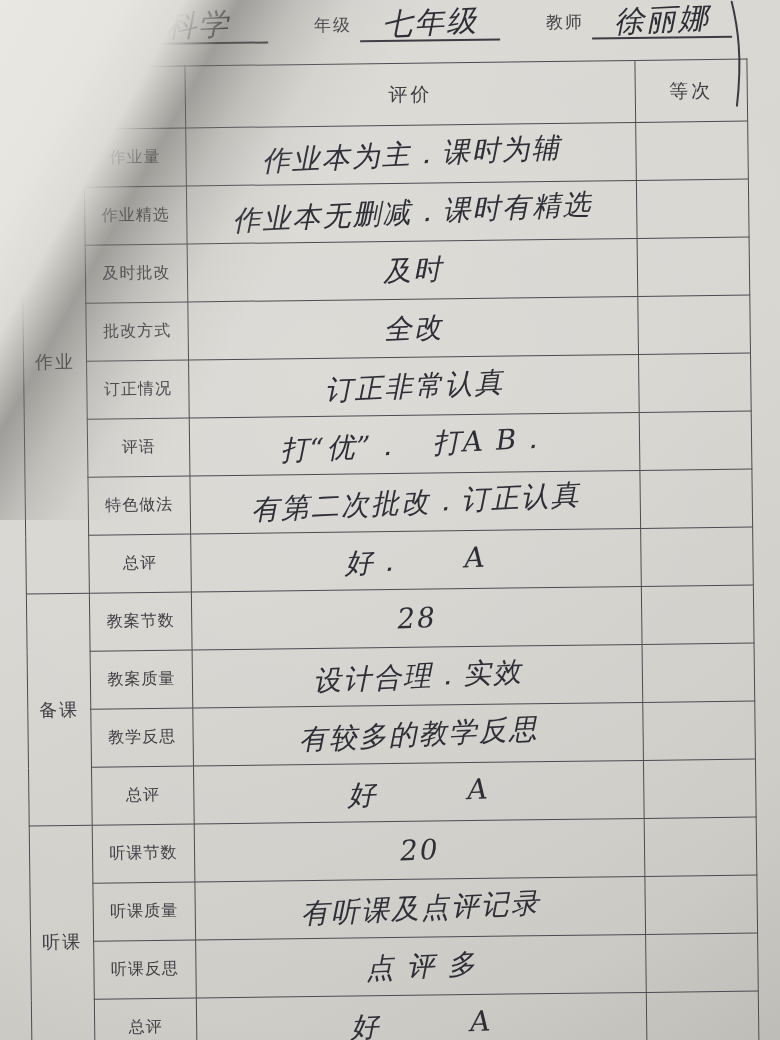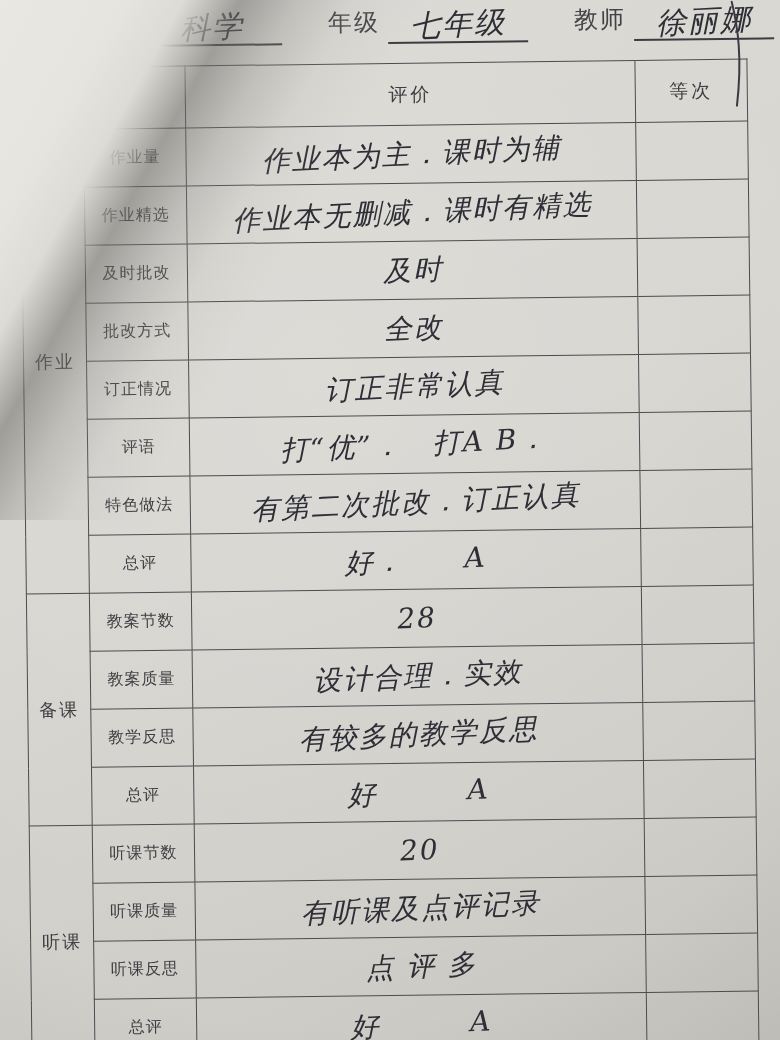--- a/index.html
+++ b/index.html
@@ -24,21 +24,21 @@
       #eae8e3 0%, #e6e4df 18%, #dddbd6 26%,
       rgba(110,108,104,0.55) 34%,
       rgba(130,128,124,0.30) 42%,
       rgba(160,158,154,0.12) 50%,
       rgba(216,214,209,0) 60%);
   }
   .top-fields{
     position:absolute;top:6px;left:88px;display:flex;align-items:flex-end;z-index:5;
   }
   .field{display:flex;align-items:flex-end;margin-right:46px;}
-  .field-label{font-size:24px;letter-spacing:2px;color:#434347;padding-bottom:6px;}
+  .field-label{font-size:17px;letter-spacing:2px;color:#434347;padding-bottom:6px;}
   .field-value{
     display:inline-block;min-width:128px;text-align:center;
     border-bottom:2px solid #3c3c42;padding:0 6px 0 6px;margin-left:8px;
   }
   .hw{
     font-family:"DejaVu Serif",serif;font-style:italic;
     color:#2e2e36;display:inline-block;transform:rotate(-2deg);
     letter-spacing:2px;white-space:nowrap;
   }
   .field-value .hw{font-size:30px;line-height:34px;}

